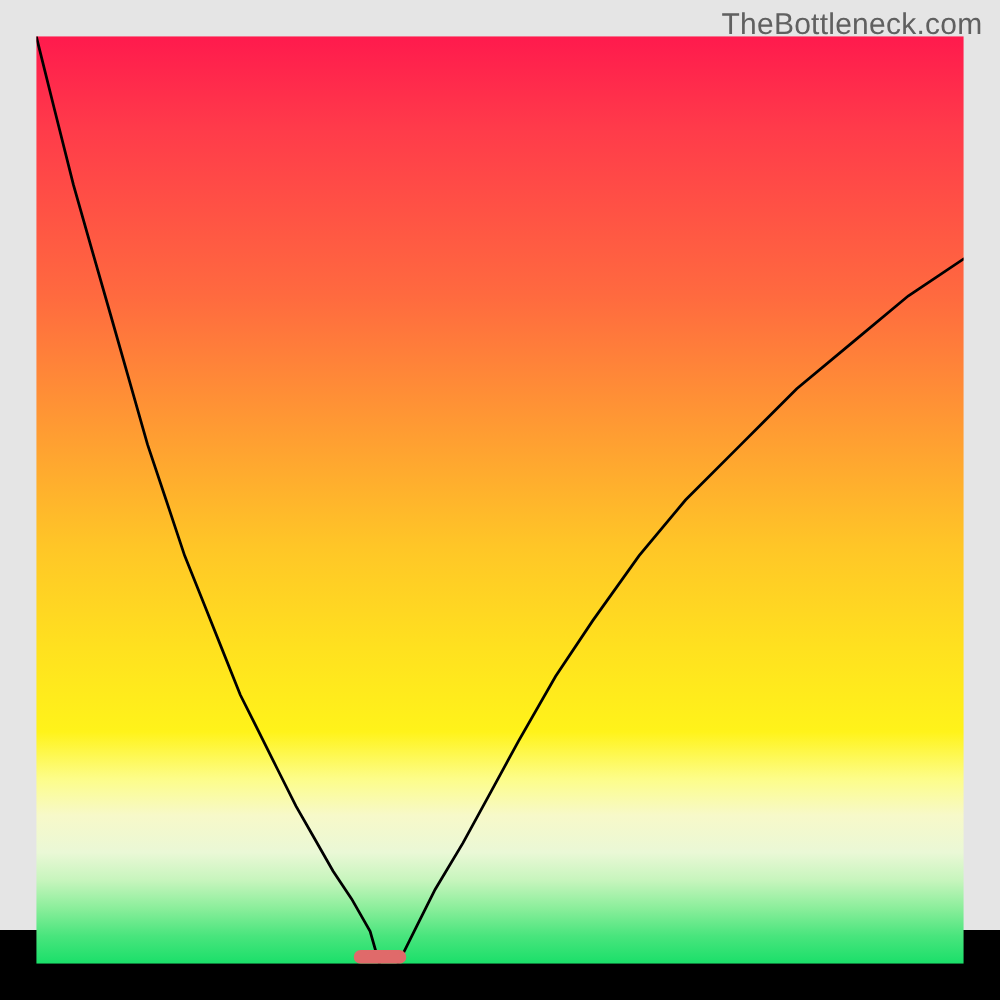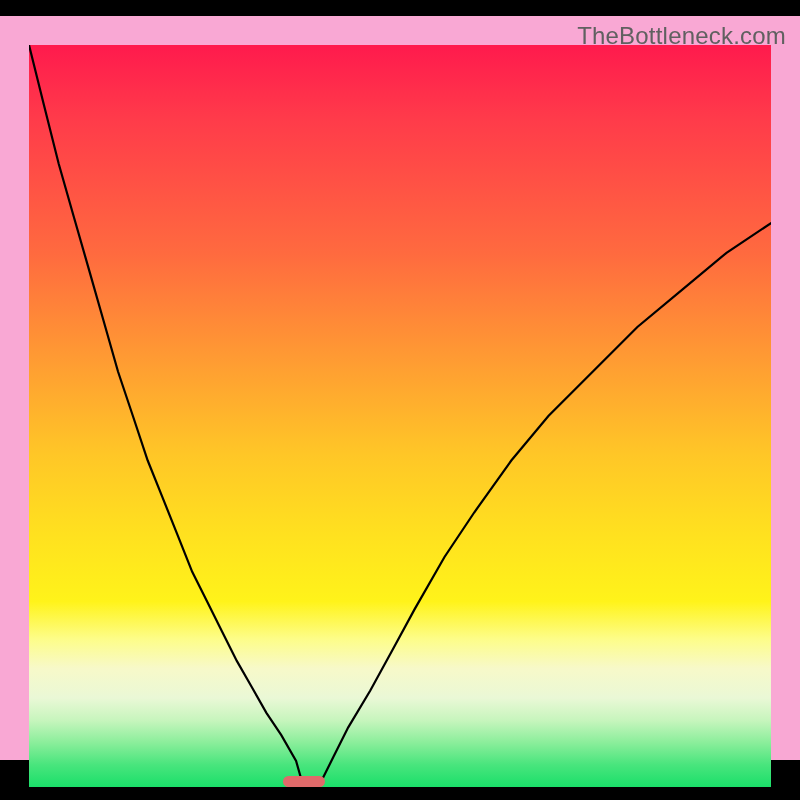--- a/index.html
+++ b/index.html
@@ -8,22 +8,21 @@
     width: 800px;
     height: 800px;
     background: #000;
     font-family: Arial, Helvetica, sans-serif;
     overflow: hidden;
   }
   .frame {
     position: relative;
     width: 800px;
     height: 744px;
-    background: #f9a8d4;
-    margin-top: 16px;
+    background: #e5e5e5;
   }
   .watermark {
     position: absolute;
     top: 6px;
     right: 14px;
     color: #606060;
     font-size: 24px;
     font-weight: 500;
     letter-spacing: 0.2px;
     user-select: none;

